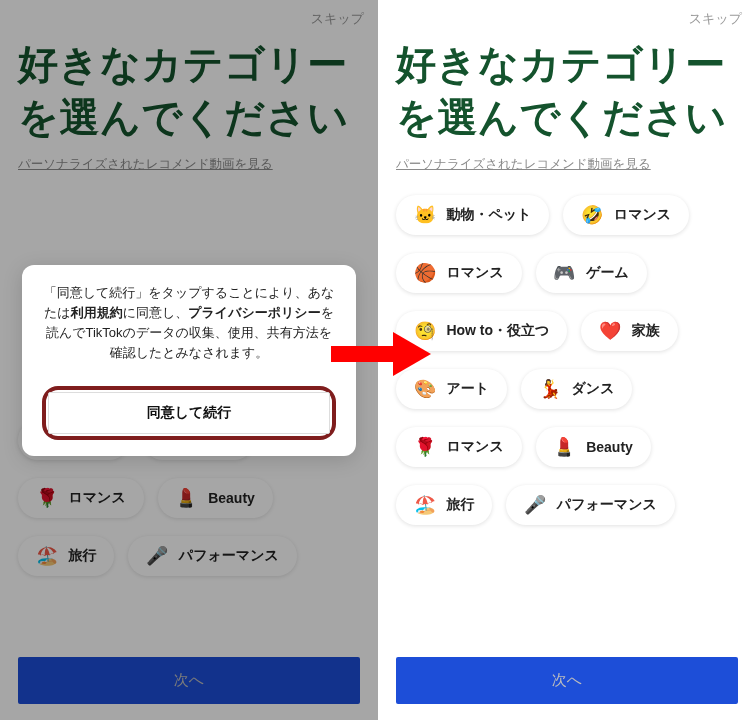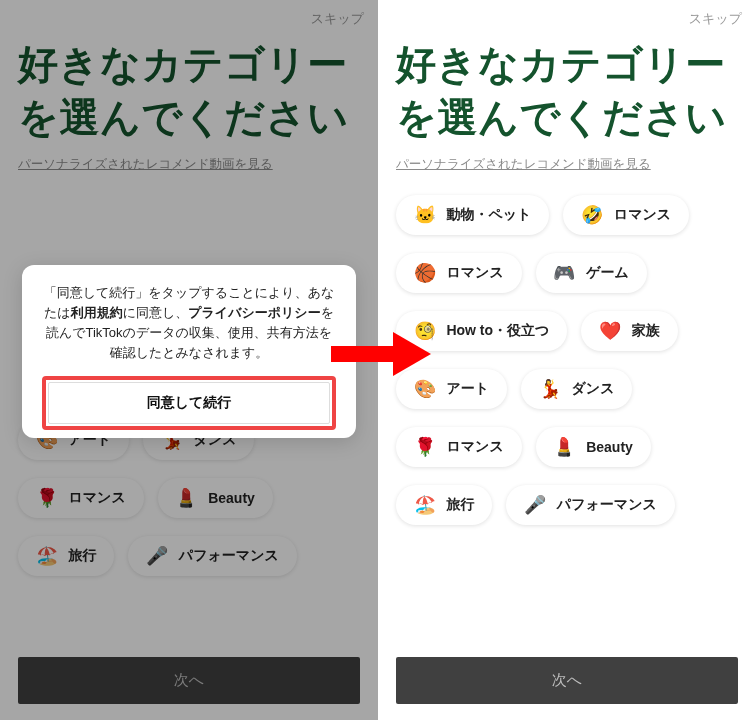--- a/index.html
+++ b/index.html
@@ -74,50 +74,50 @@
       color: #222;
       box-shadow: 0 1px 4px rgba(0,0,0,0.12);
       white-space: nowrap;
     }
     .chip .emoji {
       font-size: 18px;
       line-height: 1;
     }
     .next-btn {
       margin: 8px 18px 16px;
-      background: #404040;
+      background: #1d4ed8;
       color: #bdbdbd;
       text-align: center;
       padding: 14px 0;
       font-size: 15px;
       font-weight: 500;
       border-radius: 2px;
     }
     .dialog {
       position: absolute;
       left: 22px;
       right: 22px;
       top: 265px;
       background: #fff;
       border-radius: 12px;
       z-index: 10;
-      padding: 18px 20px 8px;
+      padding: 18px 20px 16px;
       box-shadow: 0 4px 20px rgba(0,0,0,0.15);
     }
     .dialog-text {
       font-size: 13px;
       line-height: 1.55;
       text-align: center;
       color: #222;
     }
     .dialog-text .bold { font-weight: 700; }
     .dialog-btn-wrap {
-      margin-top: 12px;
-      border: 4px solid #ef4444;
-      border-radius: 4px;
+      margin-top: 22px;
+      border: 4px solid #7f1d1d;
+      border-radius: 16px;
       padding: 2px;
     }
     .dialog-btn {
       background: #fff;
       border: 1px solid #ddd;
       text-align: center;
       padding: 11px 0;
       font-size: 14px;
       font-weight: 700;
       color: #111;

